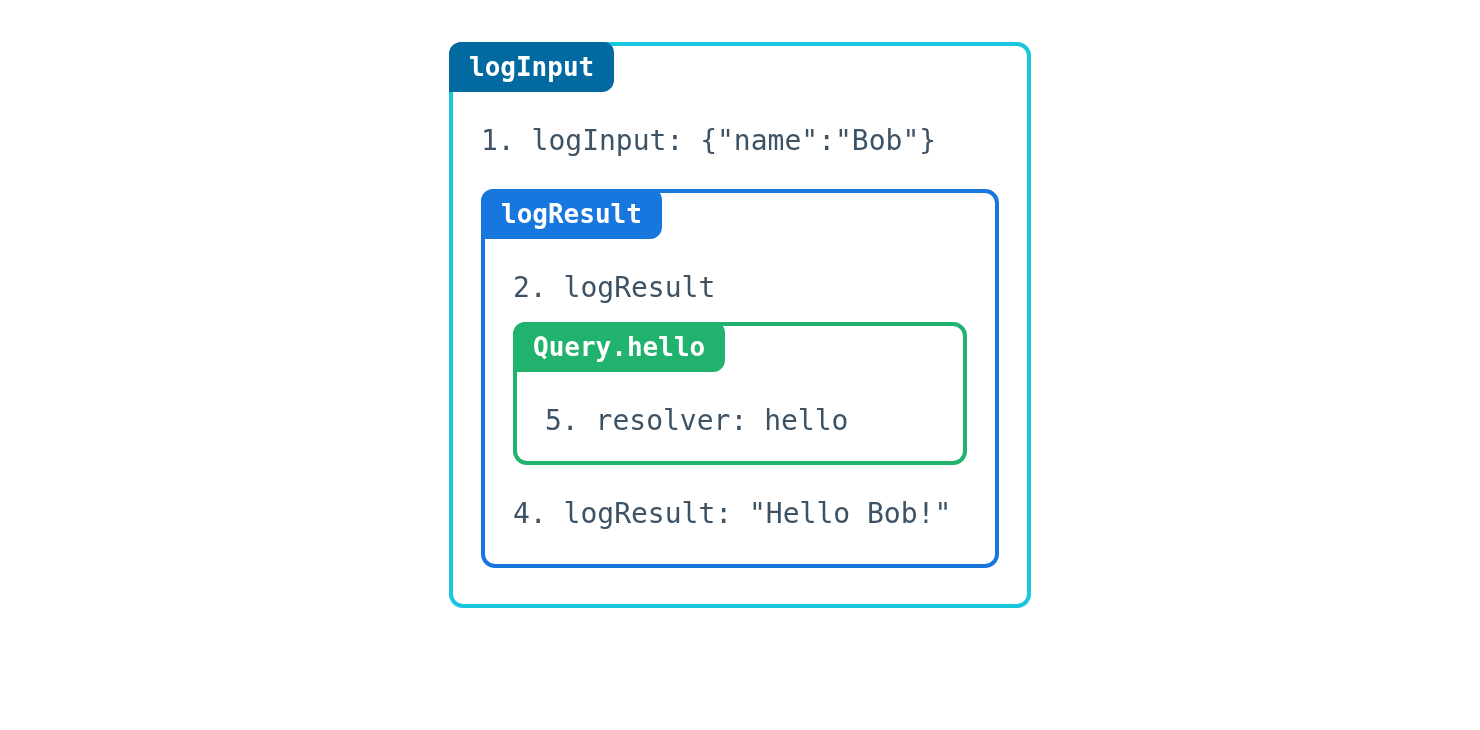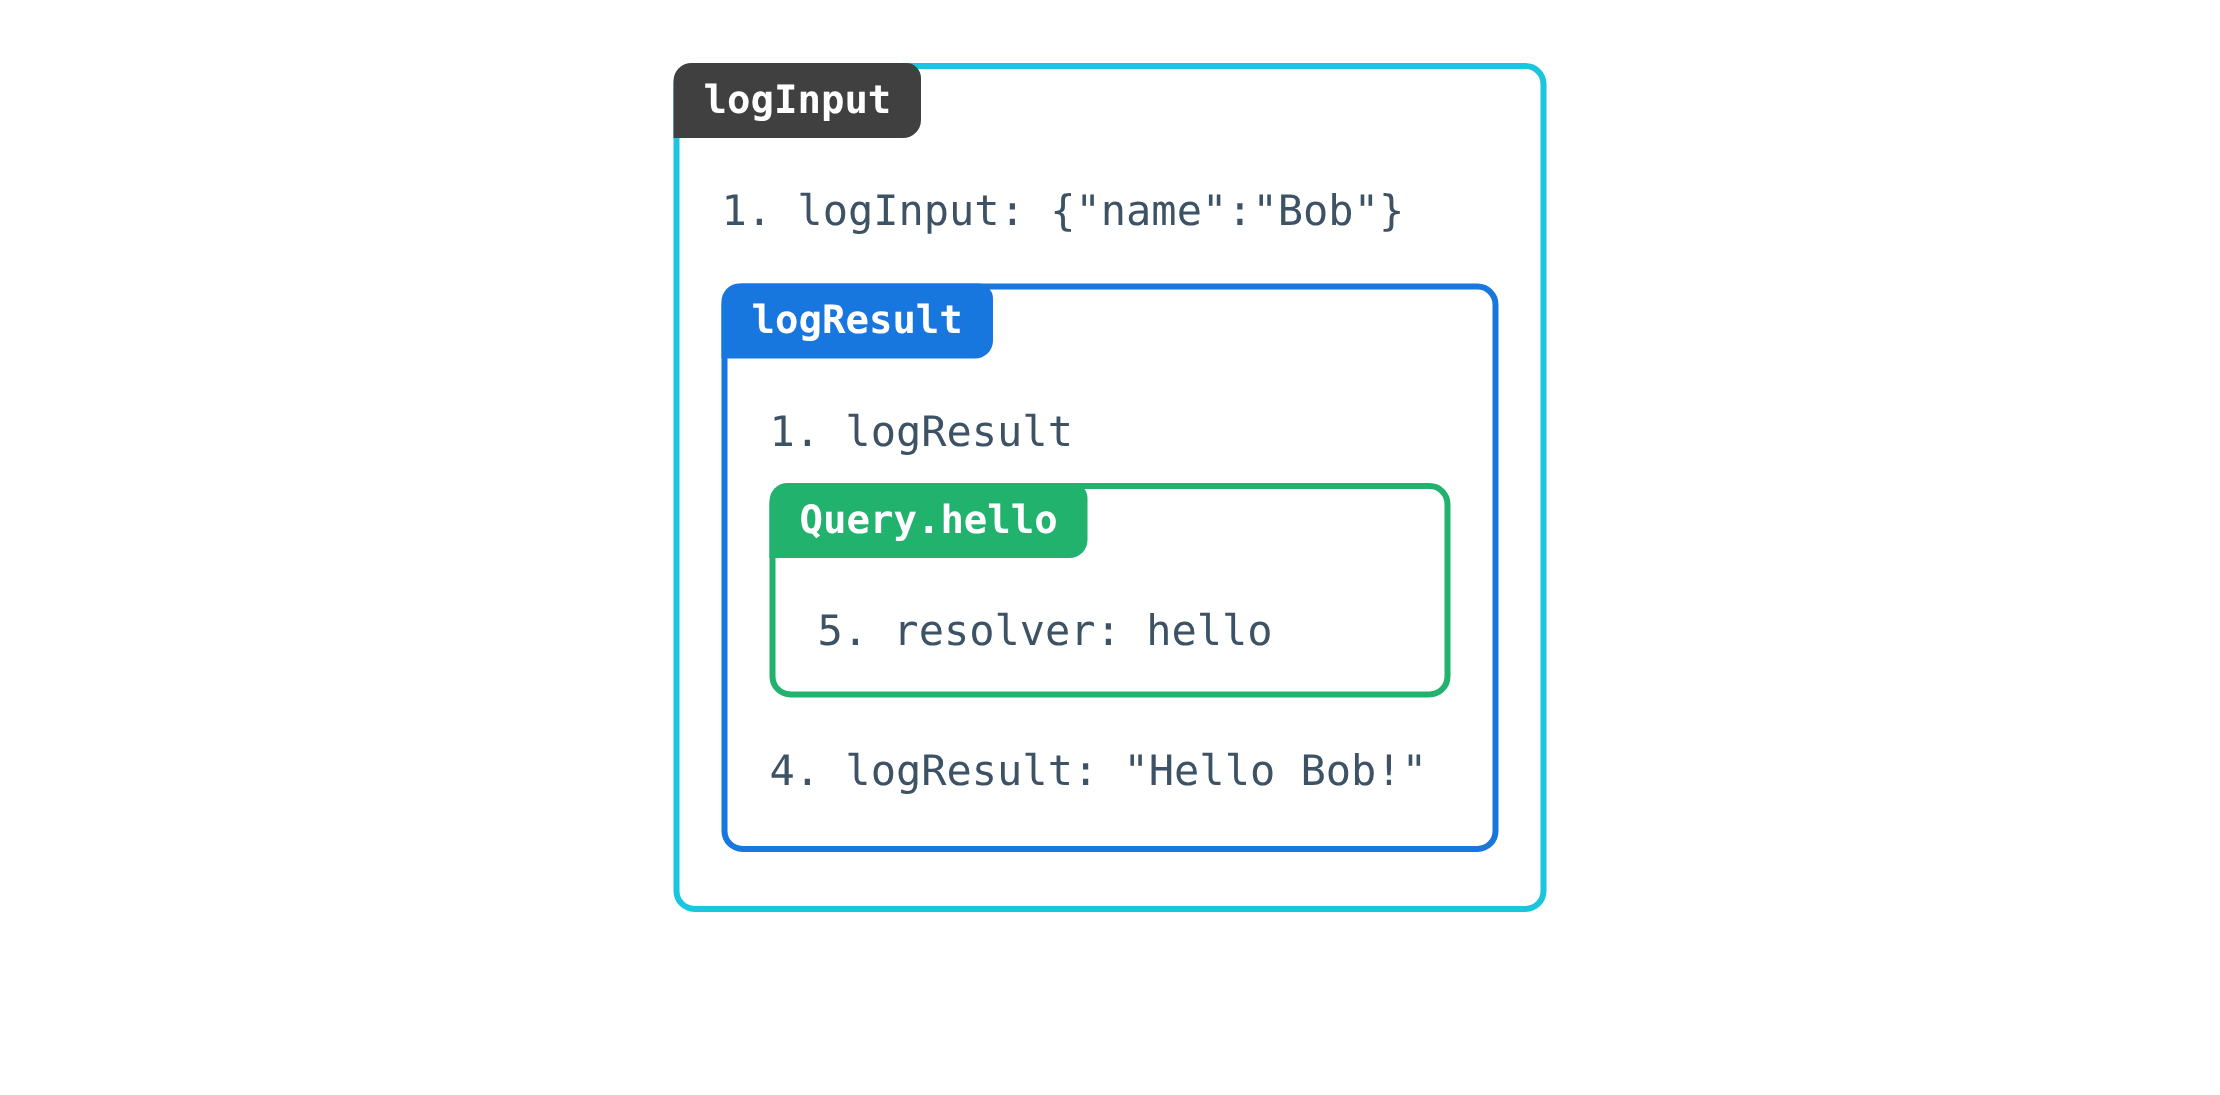--- a/index.html
+++ b/index.html
@@ -43,21 +43,21 @@
     width: fit-content;
     margin: -4px 0 0 -4px;
     padding: 8px 20px;
     border-radius: 12px 10px 12px 0;
     color: #ffffff;
     font-weight: bold;
     font-size: 26px;
     line-height: 34px;
     white-space: nowrap;
   }
-  .tab-cyan  { background: #404040; }
+  .tab-cyan  { background: #0369a1; }
   .tab-blue  { background: #1877DF; }
   .tab-green { background: #21B26D; }
   .box-content {
     padding: 0 28px 36px 28px;
   }
   .box-content-inner {
     padding-bottom: 26px;
   }
   .log-line {
     margin-top: 34px;
@@ -75,21 +75,21 @@
   <div class="box box-outer">
     <div class="tab tab-cyan">logInput</div>
     <div class="box-content">
 
       <div class="log-line">1. logInput: {"name":"Bob"}</div>
 
       <div class="box box-mid">
         <div class="tab tab-blue">logResult</div>
         <div class="box-content">
 
-          <div class="log-line">1. logResult</div>
+          <div class="log-line">2. logResult</div>
 
           <div class="box box-inner">
             <div class="tab tab-green">Query.hello</div>
             <div class="box-content box-content-inner">
               <div class="log-line">5. resolver: hello</div>
             </div>
           </div>
 
           <div class="log-line">4. logResult: "Hello Bob!"</div>
 

